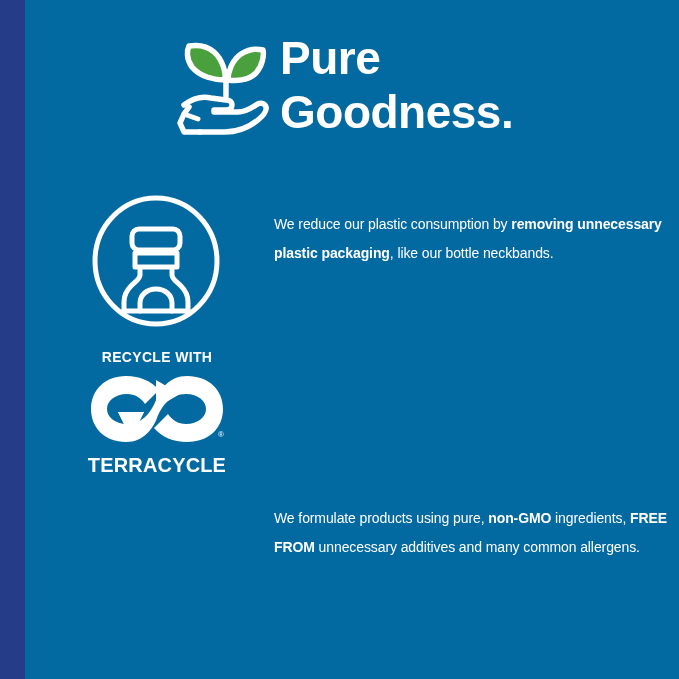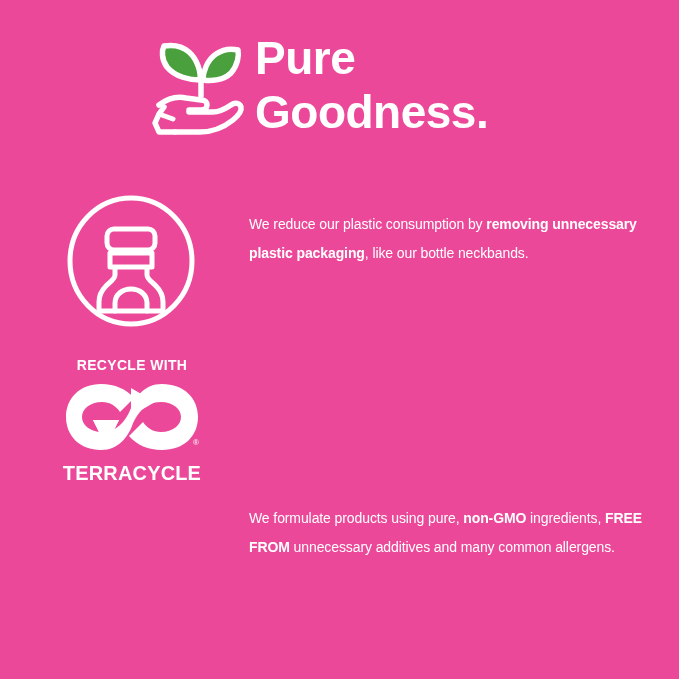--- a/index.html
+++ b/index.html
@@ -11,21 +11,22 @@
     width: 679px;
     height: 679px;
     background: #253c88;
     font-family: "Liberation Sans", sans-serif;
     overflow: hidden;
     position: relative;
   }
   .board {
     position: absolute;
     inset: 0;
-    background: #ec4899;
+    background: #0369a1;
+    margin-left: 25px;
   }
 
   
   .header {
     position: absolute;
     left: 0;
     top: 0;
     width: 679px;
     height: 175px;
     display: flex;
@@ -78,21 +79,21 @@
     font-weight: 700;
   }
 
   
   .row-1 { top: 185px; height: 150px; }
   .row-1 .row-icon { left: 63px; top: 8px; width: 136px; height: 136px; }
   .row-1 .row-text { top: 25px; }
 
   
   .row-2 { top: 340px; height: 145px; }
-  .row-2 .row-icon { left: 57px; top: 17px; width: 150px; height: 128px; }
+  .row-2 .row-icon { left: 57px; top: 9px; width: 150px; height: 128px; }
   .row-2 .row-text { top: 23px; }
 
   
   .row-3 { top: 492px; height: 150px; }
   .row-3 .row-icon { left: 63px; top: 6px; width: 136px; height: 136px; }
   .row-3 .row-text { top: 12px; }
 
   
   .tc-lockup {
     position: relative;

